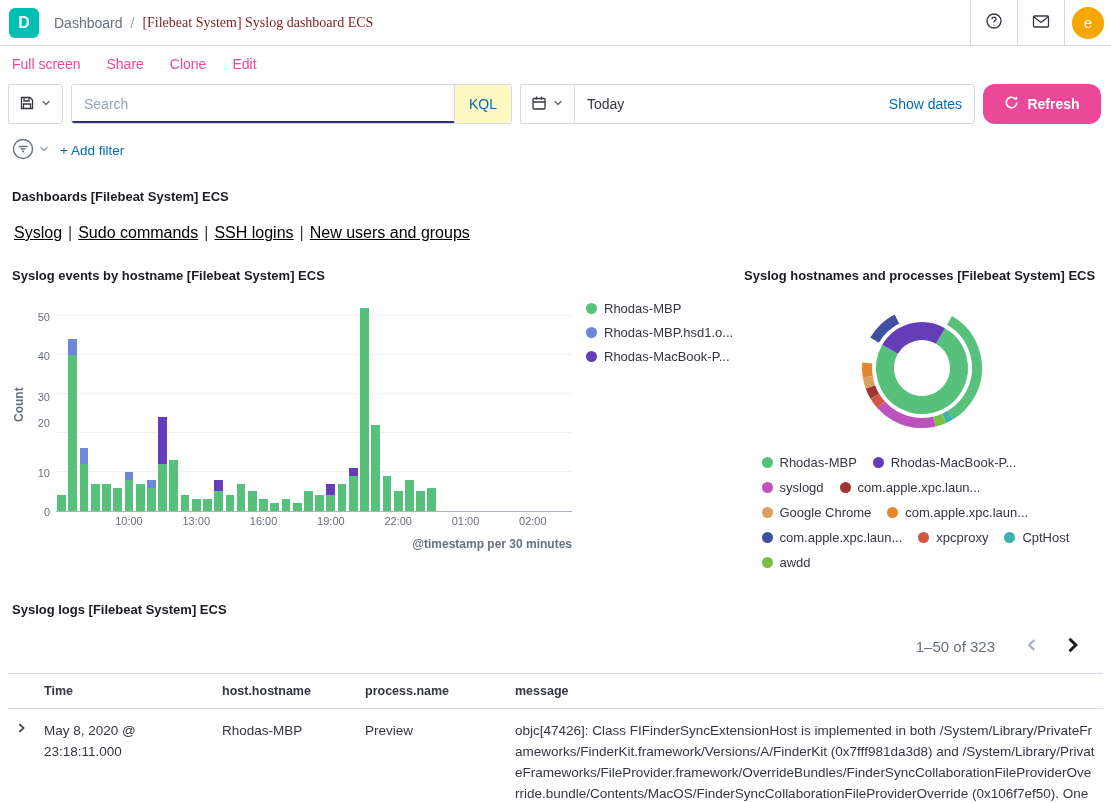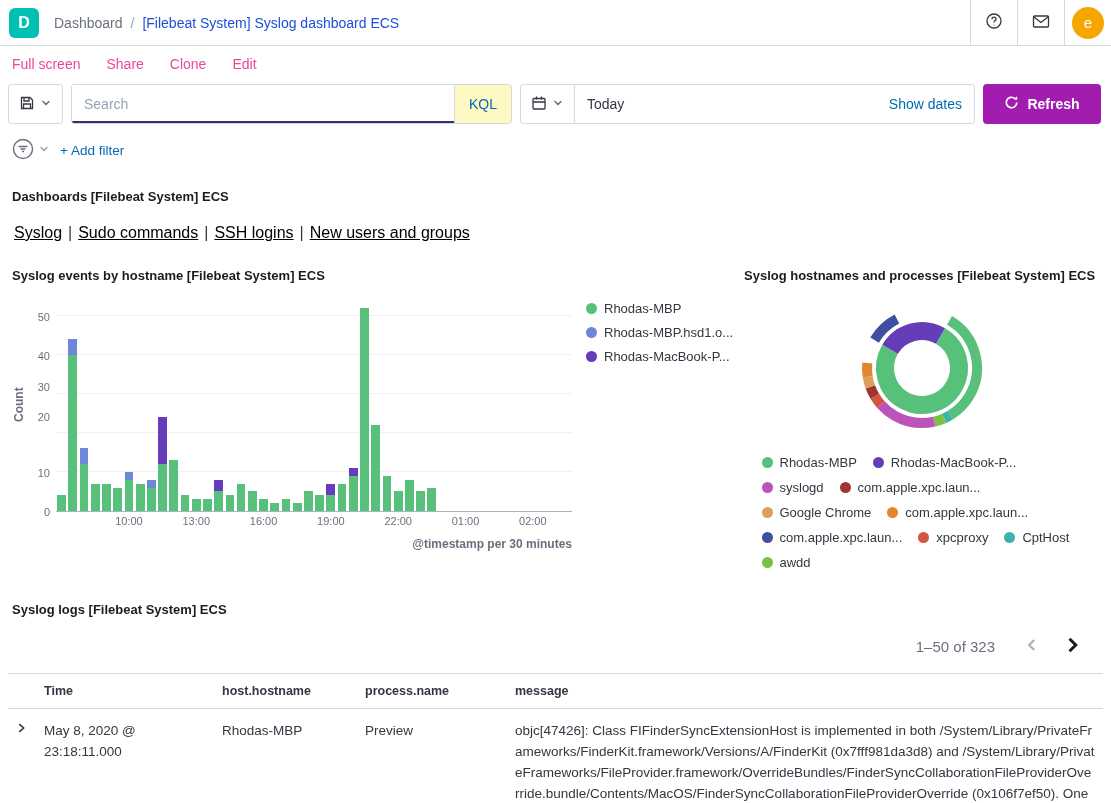--- a/index.html
+++ b/index.html
@@ -9,21 +9,21 @@
   button { font-family:inherit; }
 
   
   .topbar { height:46px; display:flex; align-items:center; border-bottom:1px solid #D3DAE6; }
   .logo-cell { width:48px; height:100%; display:flex; align-items:center; justify-content:center; cursor:pointer; }
   .logo-badge { width:30px; height:30px; border-radius:6px; background:#00BFB3; color:#fff; font-weight:700;
     display:flex; align-items:center; justify-content:center; font-size:16px; }
   .breadcrumbs { flex:1; display:flex; align-items:center; gap:8px; padding-left:6px; font-size:14px; }
   .crumb-root { color:#69707D; cursor:pointer; }
   .crumb-sep { color:#98A2B3; }
-  .crumb-page { color:#1d4ed8; }
+  .crumb-page { color:#7f1d1d;font-family:Liberation Serif, serif; }
   .header-right { display:flex; align-items:center; height:100%; }
   .header-icon-btn { width:47px; height:100%; display:flex; align-items:center; justify-content:center;
     background:none; border:none; border-left:1px solid #D3DAE6; cursor:pointer; }
   .avatar-cell { height:100%; display:flex; align-items:center; border-left:1px solid #D3DAE6; padding:0 7px; }
   .avatar { width:32px; height:32px; border-radius:50%; background:#F5A700; color:#fff;
     display:flex; align-items:center; justify-content:center; font-size:15px; cursor:pointer; }
 
   
   .menubar { display:flex; gap:26px; padding:10px 12px 8px; }
   .menu-link { color:#ec4899; font-size:14px; cursor:pointer; }
@@ -37,21 +37,21 @@
   .search-input { flex:1; border:none; outline:none; padding:0 12px; font-size:14px; color:#343741;
     box-shadow: inset 0 -2px 0 #32326E; }
   .search-input::placeholder { color:#98A2B3; }
   .kql-btn { padding:0 14px; display:flex; align-items:center; color:#006BB4; font-size:14px;
     background:#fef9c3; border:none; border-left:1px solid #D3DAE6; cursor:pointer; }
   .date-box { width:455px; display:flex; align-items:center; border:1px solid #D3DAE6; border-radius:3px; background:#fff; }
   .cal-btn { display:flex; align-items:center; gap:5px; padding:0 10px; height:100%;
     background:none; border:none; border-right:1px solid #D3DAE6; cursor:pointer; }
   .date-value { padding-left:12px; font-size:14px; color:#343741; cursor:pointer; }
   .show-dates { margin-left:auto; padding-right:12px; color:#006BB4; font-size:14px; cursor:pointer; background:none; border:none; }
-  .refresh-btn { min-width:118px; background:#a21caf; color:#fff; border:none; border-radius:4px;
+  .refresh-btn { min-width:118px; background:#ec4899; color:#fff; border:none; border-radius:12px;
     display:flex; align-items:center; justify-content:center; gap:8px; padding:0 14px;
     font-size:14px; font-weight:600; cursor:pointer; }
 
   
   .filterbar { display:flex; align-items:center; gap:10px; padding:4px 10px 10px 10px; }
   .filter-icon-btn { display:flex; align-items:center; gap:2px; background:none; border:none; cursor:pointer; }
   .add-filter { color:#006BB4; font-size:13.5px; cursor:pointer; background:none; border:none; }
 
   
   .main { padding:4px 8px 0; }
@@ -222,22 +222,22 @@
 
   <div class="charts-row">
 
     <section class="left-panel">
       <div class="panel-title">Syslog events by hostname [Filebeat System] ECS</div>
       <div class="chart-body">
         <div class="y-title">Count</div>
         <div class="y-labels">
             <div class="ytick" style="bottom: -6px;">0</div>
             <div class="ytick" style="bottom: 33.0909px;">10</div>
-            <div class="ytick" style="bottom: 89px; margin-top: 28px;">20</div>
-            <div class="ytick" style="bottom: 119px; margin-left: 20px;">30</div>
+            <div class="ytick" style="bottom: 83px; margin-top: 28px;">20</div>
+            <div class="ytick" style="bottom: 109px; margin-left: 20px;">30</div>
             <div class="ytick" style="bottom: 150.364px;">40</div>
             <div class="ytick" style="bottom: 189.455px;">50</div>
           </div>
         <div class="plot-col">
           <div class="bar-plot">
               <div class="gridline" style="bottom: 39.0909px;"></div>
               <div class="gridline" style="bottom: 78.1818px;"></div>
               <div class="gridline" style="bottom: 117.273px;"></div>
               <div class="gridline" style="bottom: 156.364px;"></div>
               <div class="gridline" style="bottom: 195.455px;"></div>

